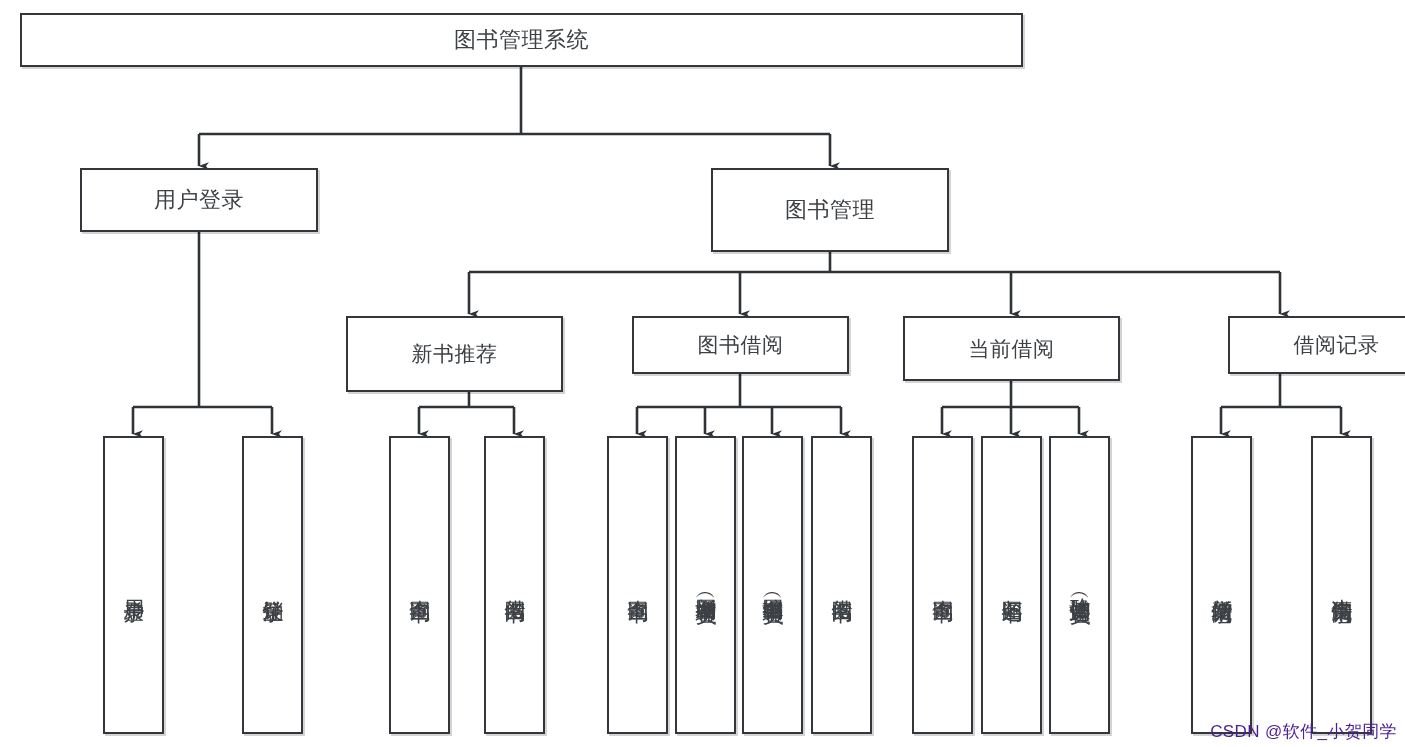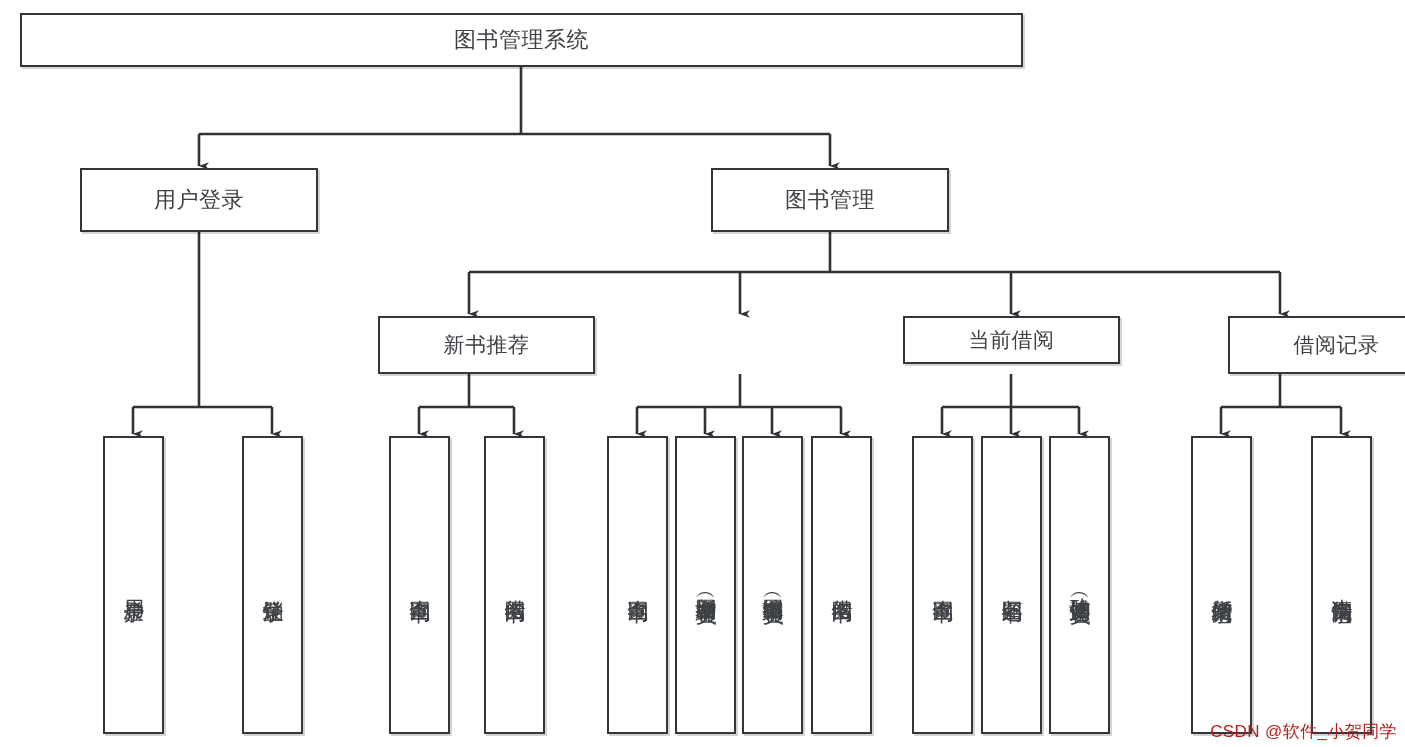--- a/index.html
+++ b/index.html
@@ -54,21 +54,21 @@
     letter-spacing: 1px;
   }
   .node-box.root .node-label { font-size: 22px; }
   .node-box.tier2 .node-label { font-size: 22px; }
   .node-box.tier3 .node-label { font-size: 21px; }
   .watermark {
     position: absolute;
     right: 8px;
     bottom: 4px;
     font-size: 17px;
-    color: #b91c1c;
+    color: #4c1d95;
     letter-spacing: 0.4px;
     white-space: nowrap;
     user-select: none;
   }
 </style>
 </head>
 <body>
 
 <div id="diagram-root">
 
@@ -122,28 +122,31 @@
     </g>
   </svg>
 
   <div class="node-box root" style="left:20px; top:13px; width:1003px; height:54px;">
     <span class="node-label">图书管理系统</span>
   </div>
 
   <div class="node-box tier2" style="left:80px; top:168px; width:238px; height:64px;">
     <span class="node-label">用户登录</span>
   </div>
-  <div class="node-box tier2" style="left:711px; top:168px; width:238px; height:64px;">
+  <div class="node-box tier2" style="left:711px; top:168px; width:238px; height:84px;">
     <span class="node-label">图书管理</span>
   </div>
 
-  <div class="node-box tier3" style="left:378px; top:316px; width:217px; height:58px;">
+  <div class="node-box tier3" style="left:346px; top:316px; width:217px; height:76px;">
     <span class="node-label">新书推荐</span>
   </div>
-  <div class="node-box tier3" style="left:903px; top:316px; width:217px; height:48px;">
+  <div class="node-box tier3" style="left:632px; top:316px; width:217px; height:58px;">
+    <span class="node-label">图书借阅</span>
+  </div>
+  <div class="node-box tier3" style="left:903px; top:316px; width:217px; height:65px;">
     <span class="node-label">当前借阅</span>
   </div>
   <div class="node-box tier3" style="left:1228px; top:316px; width:217px; height:58px;">
     <span class="node-label">借阅记录</span>
   </div>
 
   <div class="node-box vertical" style="left:103px; top:436px; width:61px; height:298px;">
     <span class="node-label">用户登录</span>
   </div>
   <div class="node-box vertical" style="left:242px; top:436px; width:61px; height:298px;">

